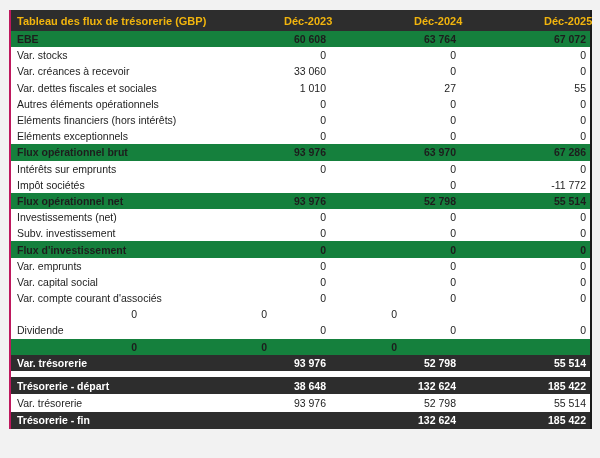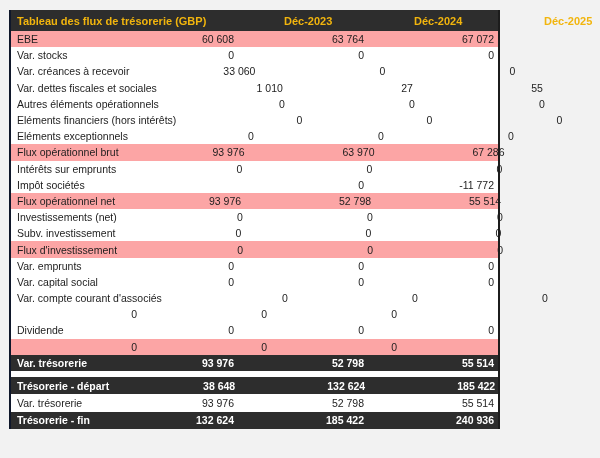--- a/index.html
+++ b/index.html
@@ -11,23 +11,23 @@
     font-family: "Liberation Sans", "DejaVu Sans", sans-serif;
     overflow: hidden;
   }
   .page {
     box-sizing: border-box;
     width: 600px;
     height: 458px;
     padding: 10px 8px 0 9px;
   }
   .fin-table {
-    width: 491px;
+    width: 583px;
     box-sizing: border-box;
-    border-left: 2px solid #0f172a;
+    border-left: 2px solid #be185d;
     border-right: 2px solid #1c1c1c;
     background: #ffffff;
   }
   .row {
     display: flex;
     align-items: center;
     height: 16.2px;
     font-size: 10.5px;
     color: #1d1d1d;
     white-space: nowrap;
@@ -45,22 +45,22 @@
     box-sizing: border-box;
   }
   .row.header {
     height: 21px;
     background: #2d2d2d;
     color: #f2b50d;
     font-weight: bold;
     font-size: 11px;
   }
   .row.emphasis {
-    background: #fca5a5;
-    font-weight: normal;
+    background: #15803d;
+    font-weight: bold;
     align-items: center;
   }
   .row.dark {
     background: #2d2d2d;
     color: #ffffff;
     font-weight: bold;
   }
   .block-gap {
     height: 6px;
     background: #ffffff;
@@ -221,18 +221,17 @@
         <div class="row">
           <div class="label">Var. trésorerie</div>
           <div class="cell">93 976</div>
           <div class="cell">52 798</div>
           <div class="cell">55 514</div>
         </div>
         <div class="row dark">
           <div class="label">Trésorerie - fin</div>
           <div class="cell">132 624</div>
           <div class="cell">185 422</div>
-          <div class="cell">240 936</div>
         </div>
       </div>
 
   </div>
 </div>
 
 </body></html>

